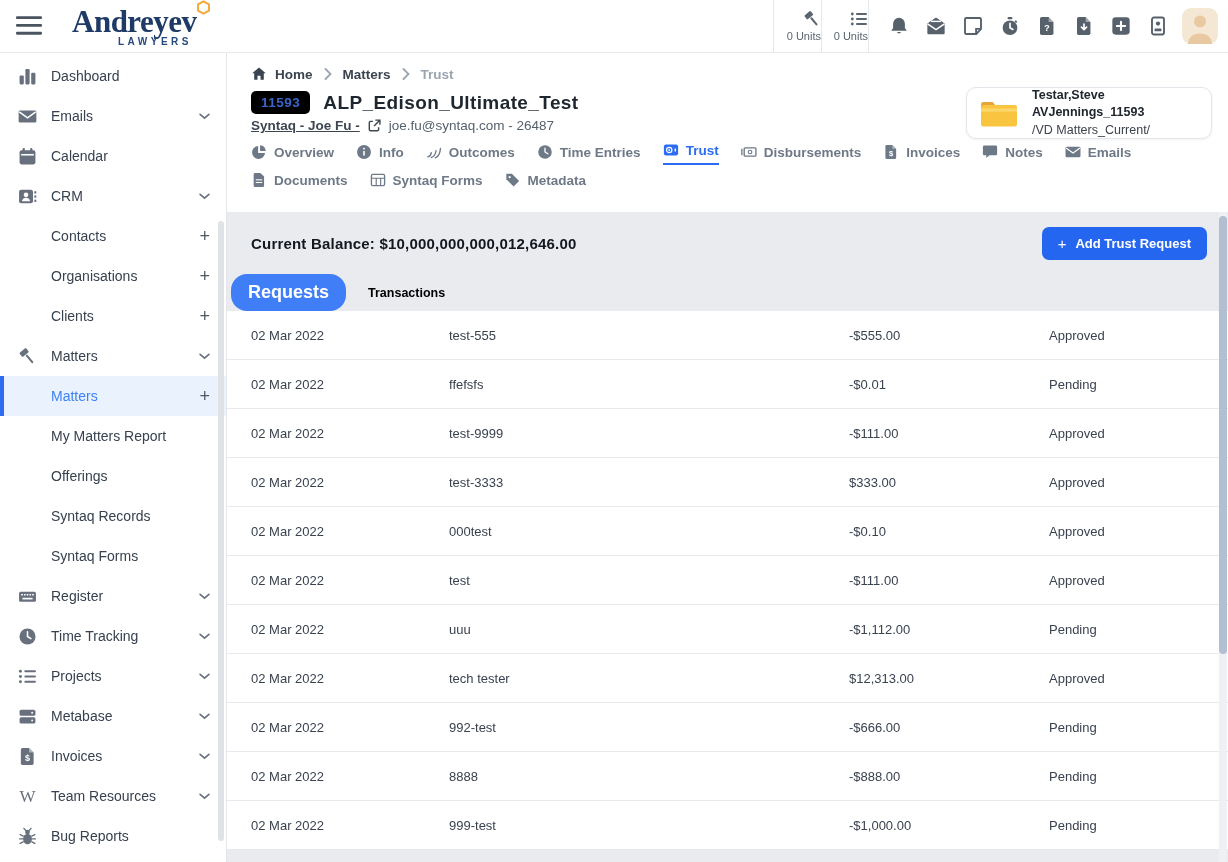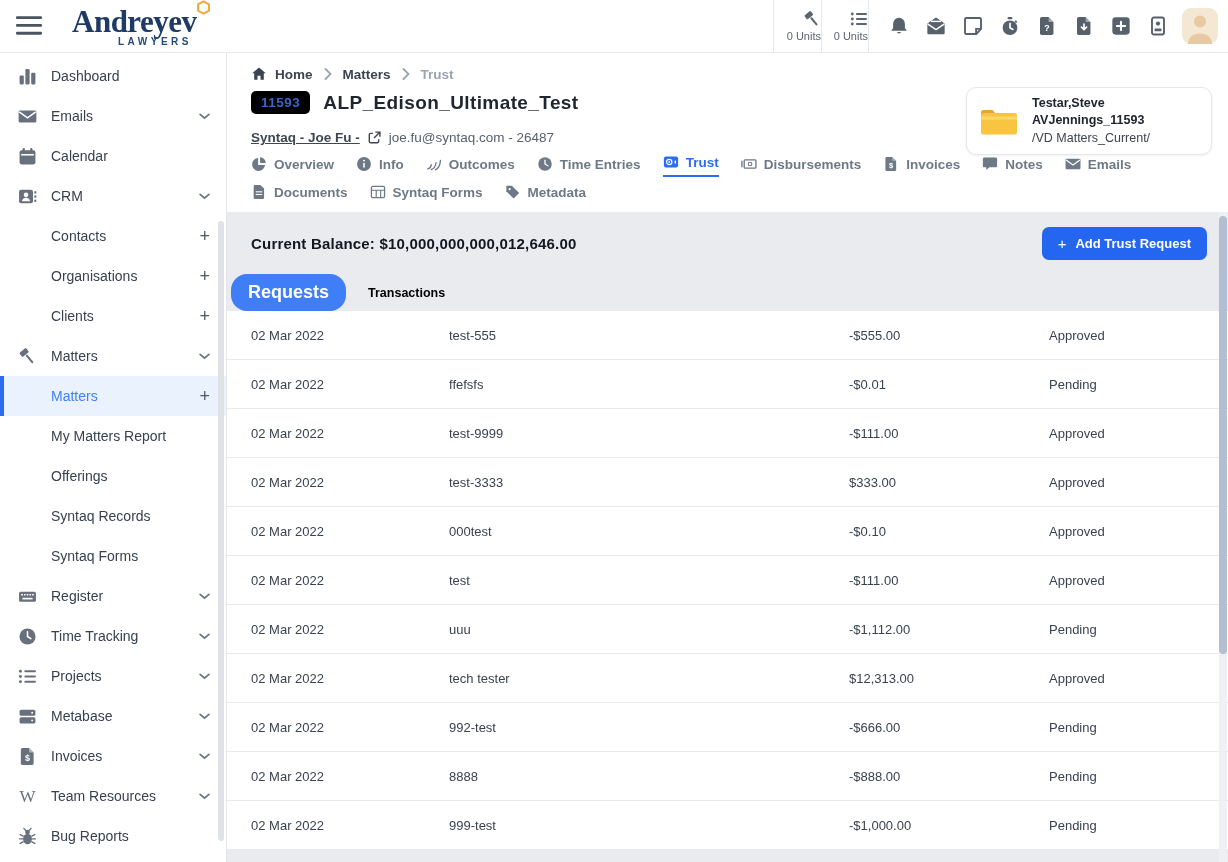--- a/index.html
+++ b/index.html
@@ -52,26 +52,26 @@
   .breadcrumb .home{display:flex; align-items:center; gap:8px; cursor:pointer;}
   .breadcrumb .crumb{cursor:pointer;}
   .breadcrumb .muted{color:#9aa5b1;}
   .csep{display:flex;}
 
   .titlerow{display:flex; align-items:center; gap:13px; margin-top:9px;}
   .idbadge{background:#000000; color:#3a66c9; font-weight:700; font-size:13.5px;
     padding:4px 10px; border-radius:5px; letter-spacing:.5px;}
   .mtitle{font-size:19px; font-weight:700; color:#1e2630; letter-spacing:.4px;}
 
-  .subrow{display:flex; align-items:center; gap:8px; margin-top:16px; font-size:13.5px;}
+  .subrow{display:flex; align-items:center; gap:8px; margin-top:4px; font-size:13.5px;}
   .clientlink{font-weight:700; color:#3d4754; text-decoration:underline; cursor:pointer;}
   .extlink{color:#3d4754; display:flex; cursor:pointer;}
   .subemail{color:#57616d;}
 
-  .foldercard{position:absolute; top:34px; right:16px; width:246px; height:68px;
+  .foldercard{position:absolute; top:34px; right:16px; width:246px; height:52px;
     border:1px solid #e3e6ea; border-radius:10px; background:#fff;
     box-shadow:0 1px 3px rgba(20,30,50,.06); display:flex; align-items:center; gap:13px;
     padding:0 12px; cursor:pointer;}
   .foldertext{font-size:12.5px; line-height:1.4; color:#20262e;}
   .foldertext .b{font-weight:700;}
   .foldertext .p{font-weight:400; color:#3c434c;}
 
   .tabrow{display:flex; column-gap:22px; margin-top:9px; align-items:flex-end;}
   .tabrow + .tabrow{margin-top:7px;}
   .tab{display:flex; align-items:center; gap:7px; font-size:13.5px; font-weight:700;

